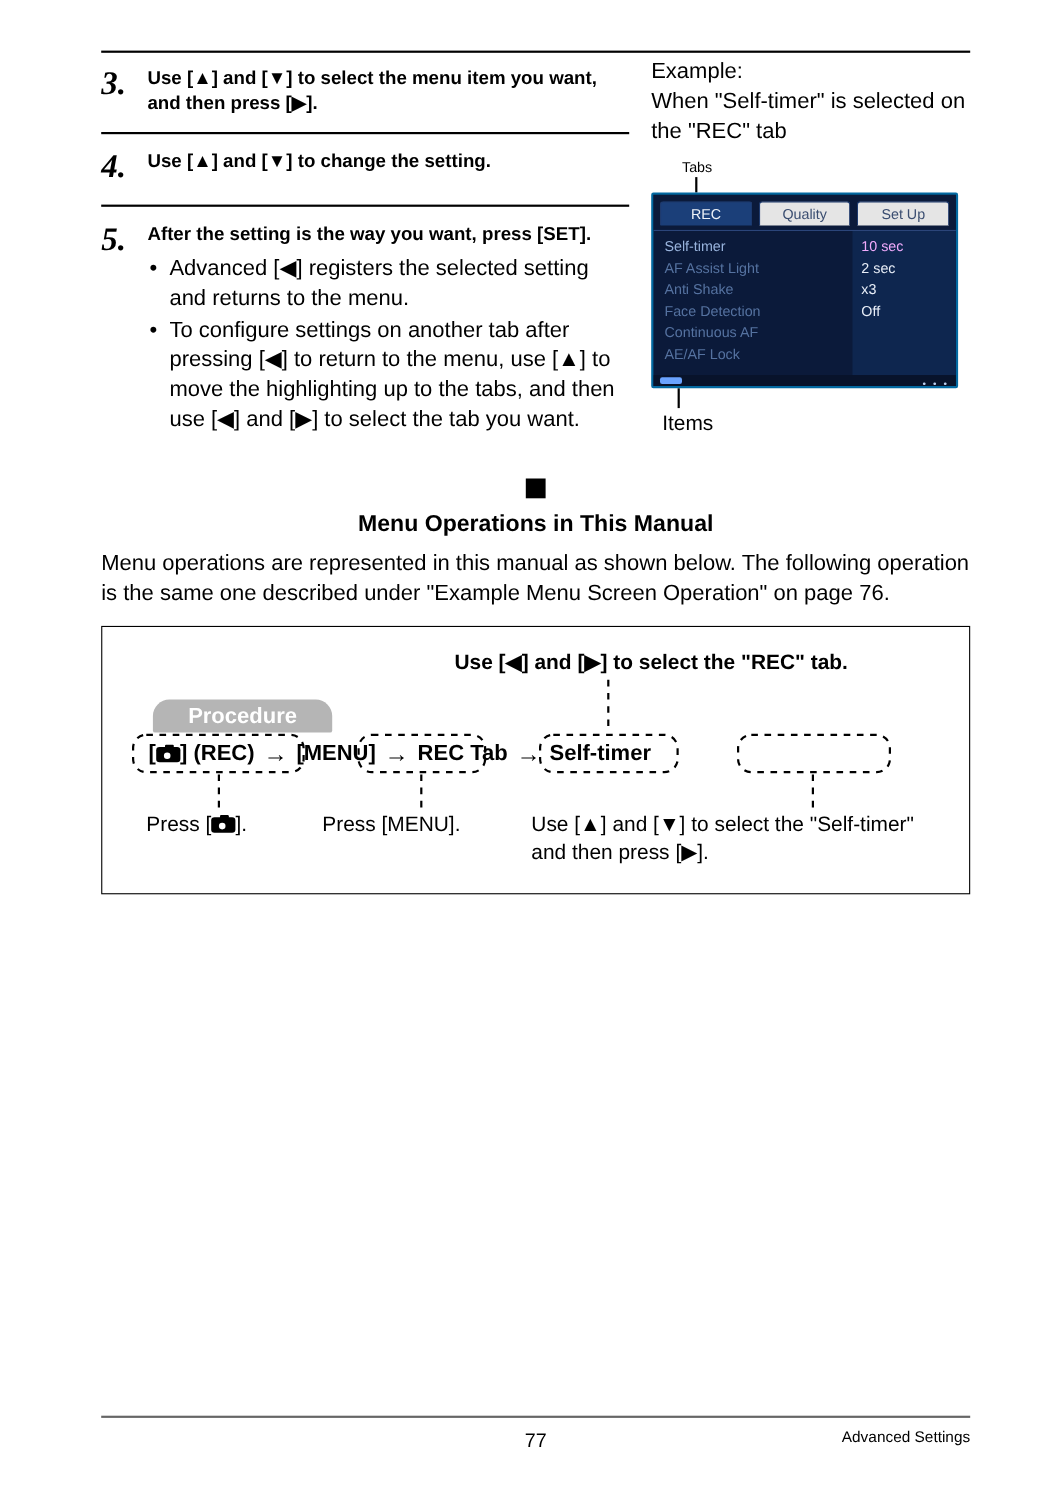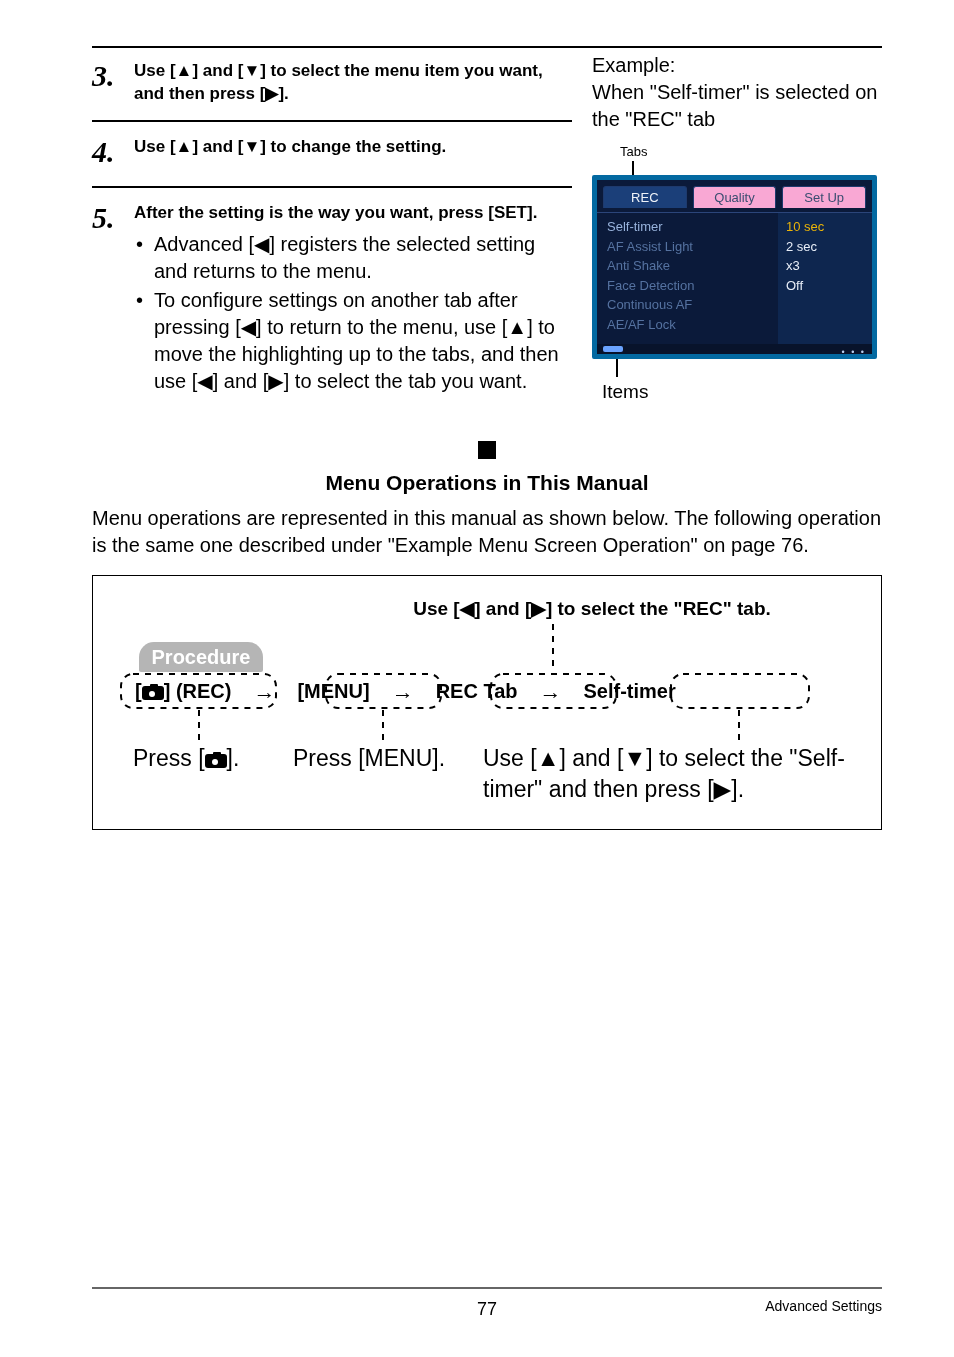--- a/index.html
+++ b/index.html
@@ -79,21 +79,21 @@
   .tabs-label {
     font-size: 13px;
     margin: 10px 0 0 28px;
   }
   .tab-tick {
     margin: 0 0 0 40px;
     width: 2px; height: 14px; background: #000;
   }
   .cam-screen {
     width: 275px;
-    border: 5px solid #0369a1;
+    border: 2px solid #0369a1;
     background: #0b1a3a;
     color: #bac6d8;
     font-size: 14px;
     margin-top: 0;
     border-radius: 2px;
     overflow: hidden;
   }
   .tab-row {
     display: flex;
     gap: 6px;
@@ -102,21 +102,21 @@
     align-items: stretch;
   }
   .tab {
     flex: 1;
     text-align: center;
     font-size: 13px;
     padding: 2px 0;
     color: #3a4d70;
     border: 1px solid #1e3a6d;
     border-bottom: none;
-    background: #f9a8d4;
+    background: #e5e5e5;
     border-radius: 3px 3px 0 0;
   }
   .tab.active {
     color: #eef2f8;
     background: #1b3f79;
   }
   .cam-body {
     display: flex;
     border-top: 1px solid #2b457a;
   }
@@ -129,21 +129,21 @@
   .cam-items div { padding: 1px 0; }
   .cam-items .sel { color: #98b3dc; }
   .cam-vals {
     width: 78px;
     background: #0e264f;
     padding: 4px 8px 10px 8px;
     font-size: 13px;
     color: #e7edf7;
   }
   .cam-vals div { padding: 1px 0; }
-  .cam-vals .hot { color: #eab308; }
+  .cam-vals .hot { color: #f0abfc; }
   .scrollbar {
     position: relative;
     height: 10px;
     background: #08132b;
   }
   .scrollbar::before {
     content: "";
     position: absolute;
     left: 6px; top: 2px;
     width: 20px; height: 6px;
@@ -199,52 +199,51 @@
     left: 0;
     top: 0;
     overflow: visible;
     pointer-events: none;
   }
 
   .proc-badge {
     position: absolute;
     left: 28px;
     top: 18px;
-    width: 124px;
+    width: 163px;
     height: 30px;
     background: #b5b5b5;
     color: #fff;
     font-weight: bold;
     font-size: 20px;
     text-align: center;
     line-height: 30px;
     border-radius: 15px 15px 2px 2px;
   }
   .flow-row {
     position: relative;
     display: flex;
     align-items: center;
-    gap: 14px;
     padding-top: 52px;
     padding-left: 16px;
     font-size: 20px;
     font-weight: bold;
   }
   .flow-row .arrow {
     font-weight: normal;
     font-size: 22px;
   }
   .dashed {
     position: relative;
     padding: 2px 8px;
   }
   .tips-row {
     display: flex;
     gap: 20px;
-    font-size: 23px;
+    font-size: 19px;
     font-weight: normal;
     padding-top: 36px;
   }
   .tip1 { width: 140px; padding-left: 22px; }
   .tip2 { width: 170px; }
   .tip3 { flex: 1; }
 
   .footer {
     position: absolute;
     bottom: 36px;

